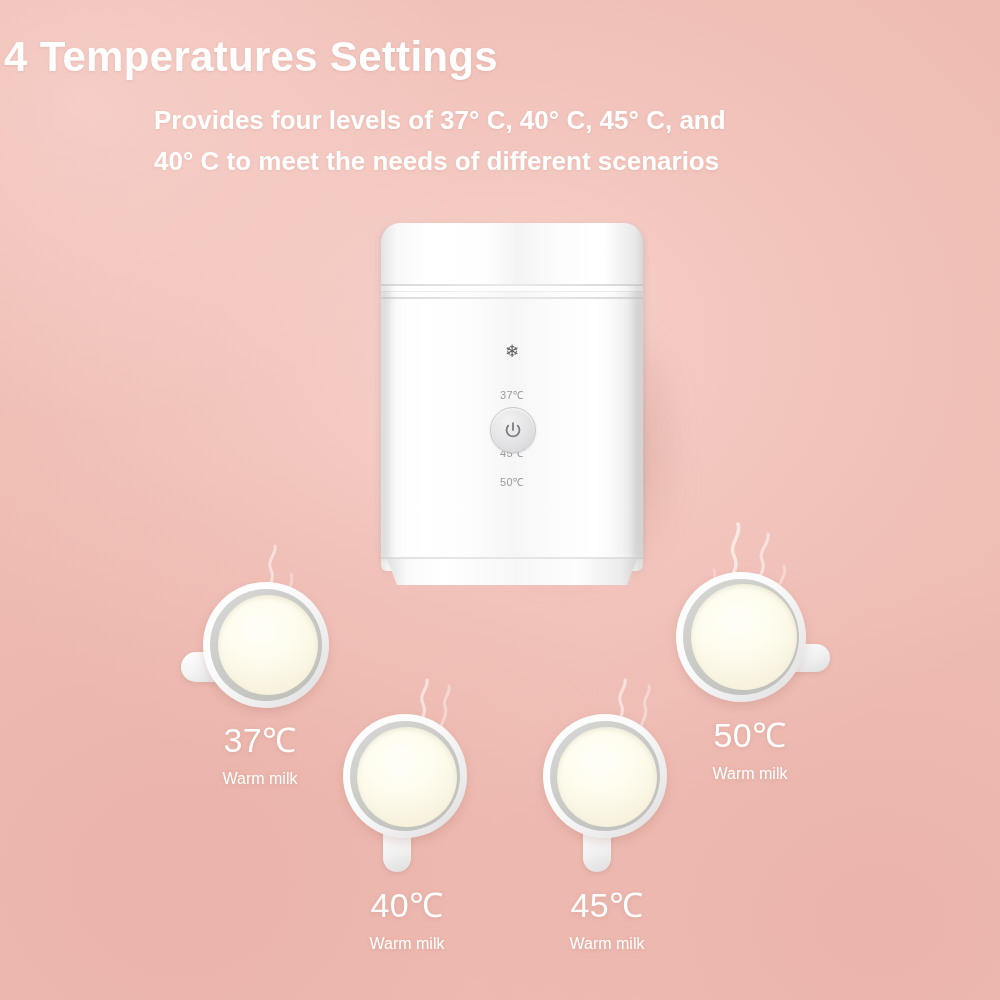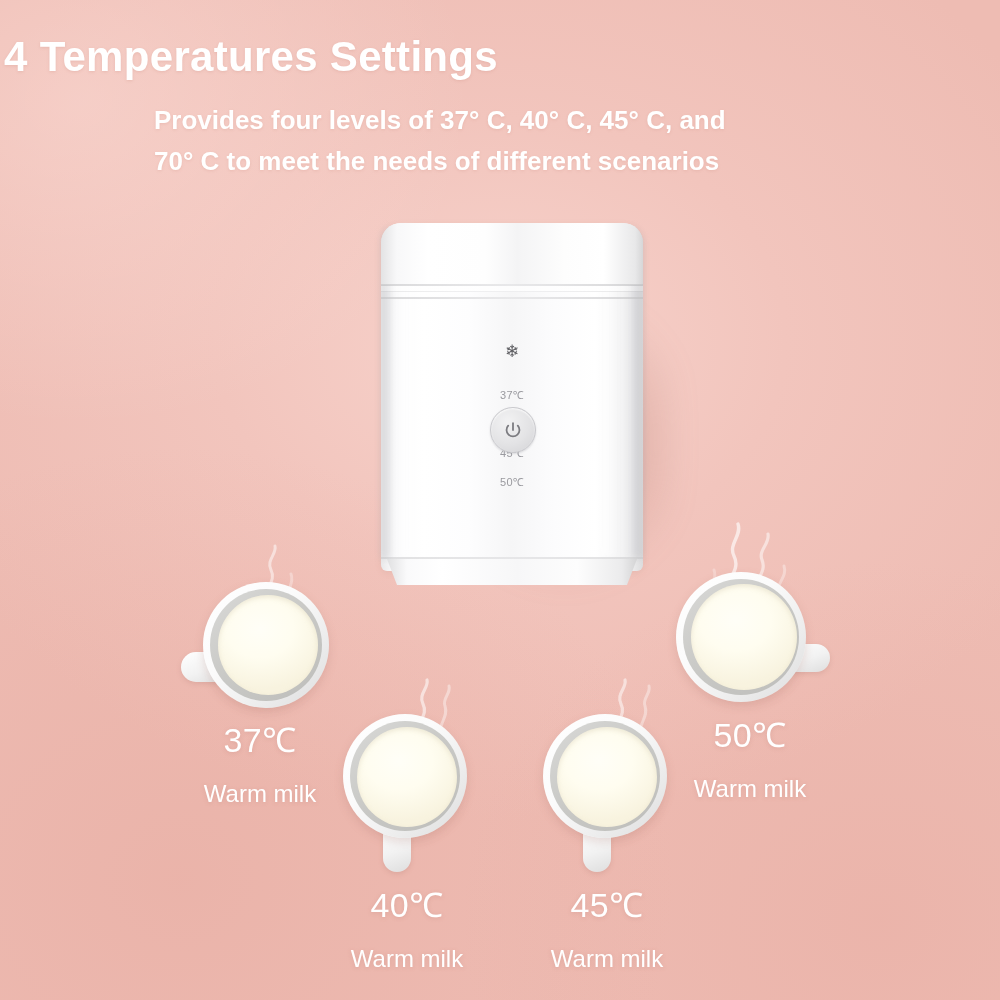--- a/index.html
+++ b/index.html
@@ -269,38 +269,38 @@
     width: 220px;
     text-shadow: 0 1px 4px rgba(190,125,115,0.30);
   }
   .cup-temp {
     font-size: 34px;
     font-weight: normal;
     line-height: 1.05;
     letter-spacing: 0.5px;
   }
   .cup-sub {
-    font-size: 24px;
+    font-size: 16px;
     font-weight: normal;
     line-height: 1.5;
-    margin-top: 17px;
+    margin-top: 8px;
   }
 </style>
 </head>
 <body>
 
 <div id="stage">
 
   <div class="bg-vignette"></div>
 
   <div class="headings">
     <div class="title">4 Temperatures Settings</div>
     <div class="subtitle">
       <span>Provides four levels of 37° C, 40° C, 45° C, and</span>
-      <span>70° C to meet the needs of different scenarios</span>
+      <span>40° C to meet the needs of different scenarios</span>
     </div>
   </div>
 
   <div id="device-wrap">
     <div class="device-shadow"></div>
     <div class="device-body">
       <div class="shade-left"></div>
       <div class="shade-right"></div>
       <div class="gloss-left"></div>
       <div class="gloss-right"></div>

